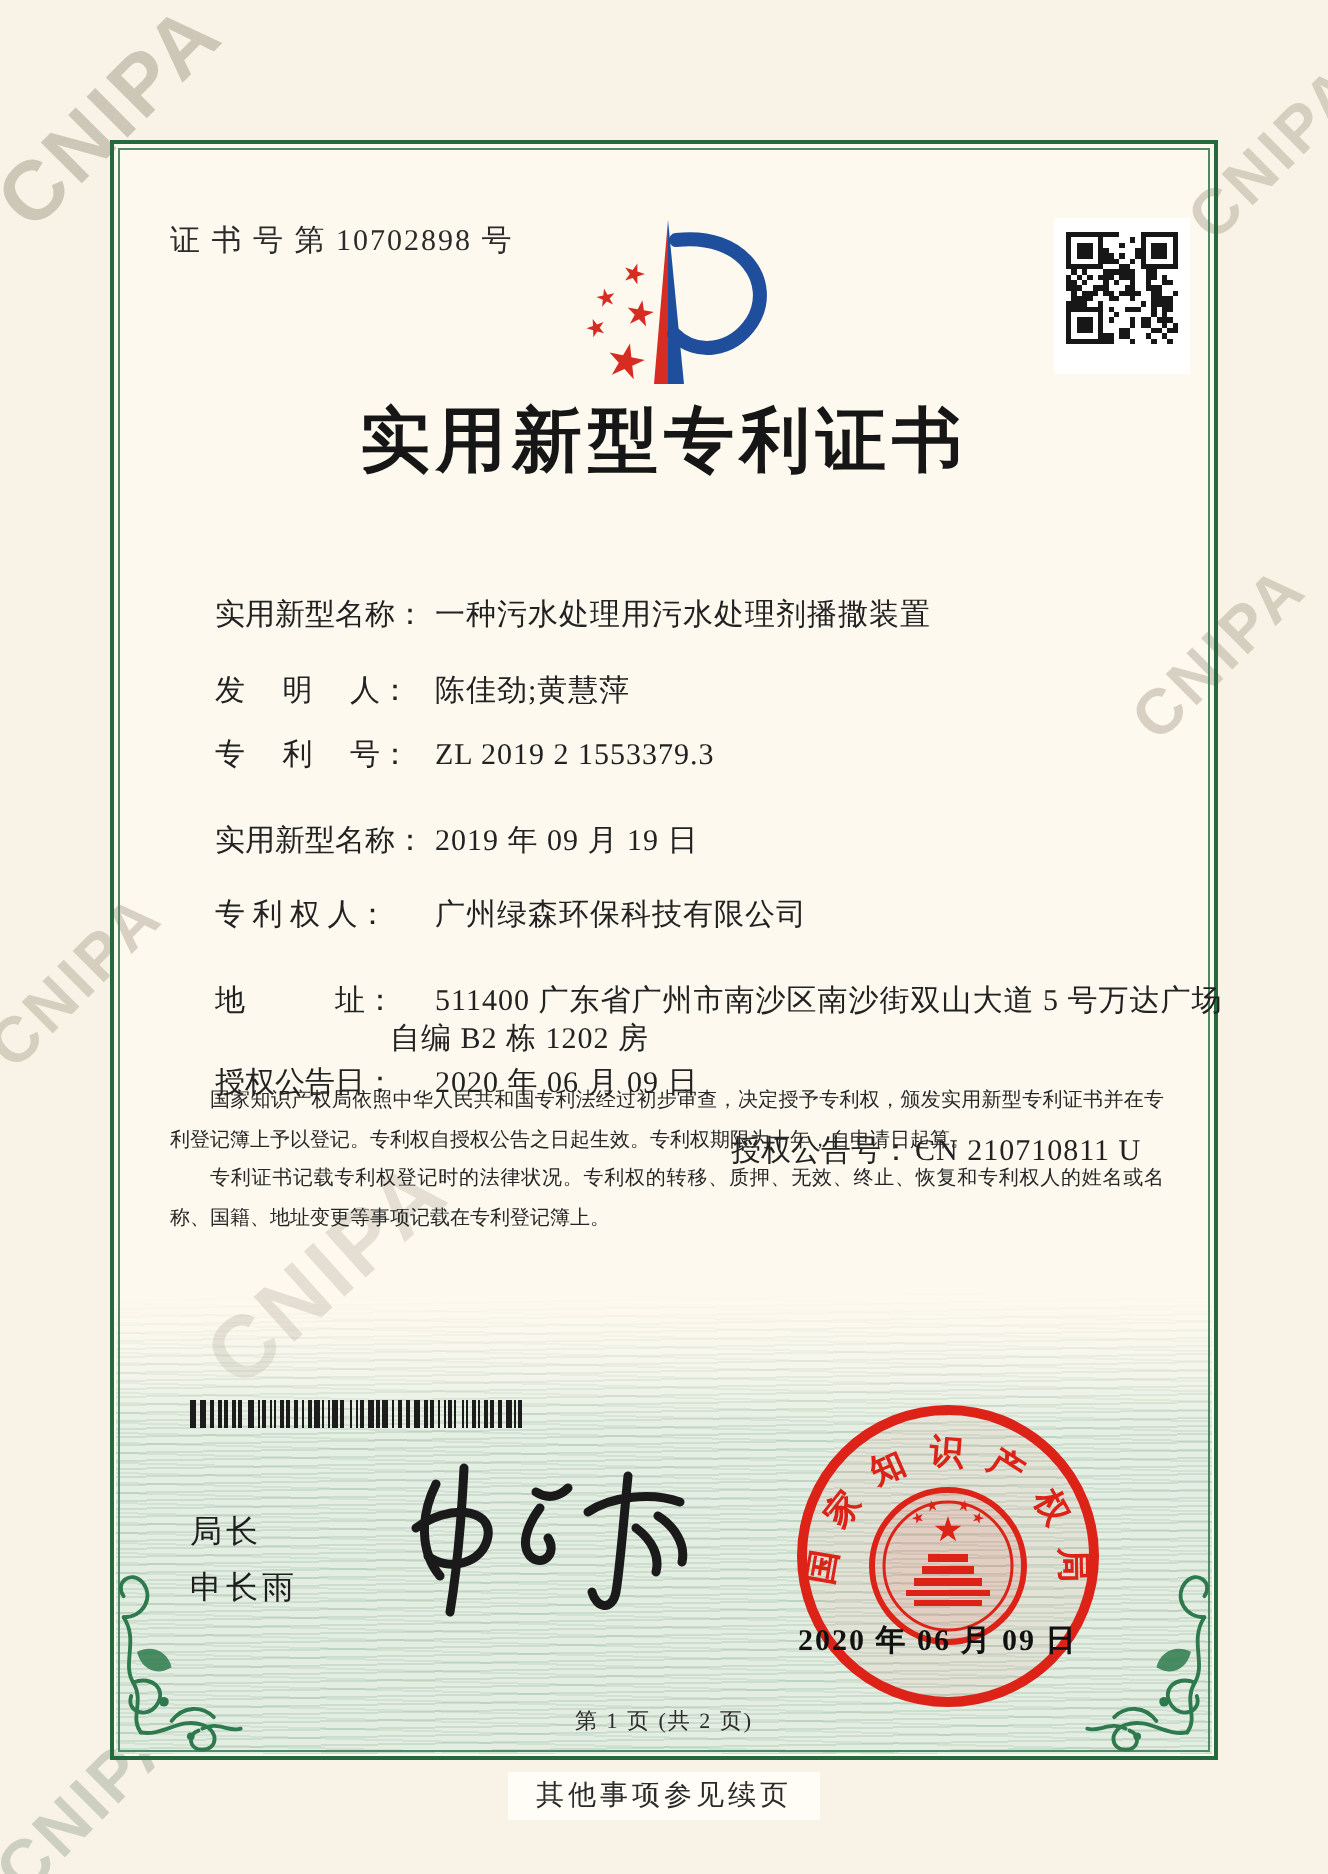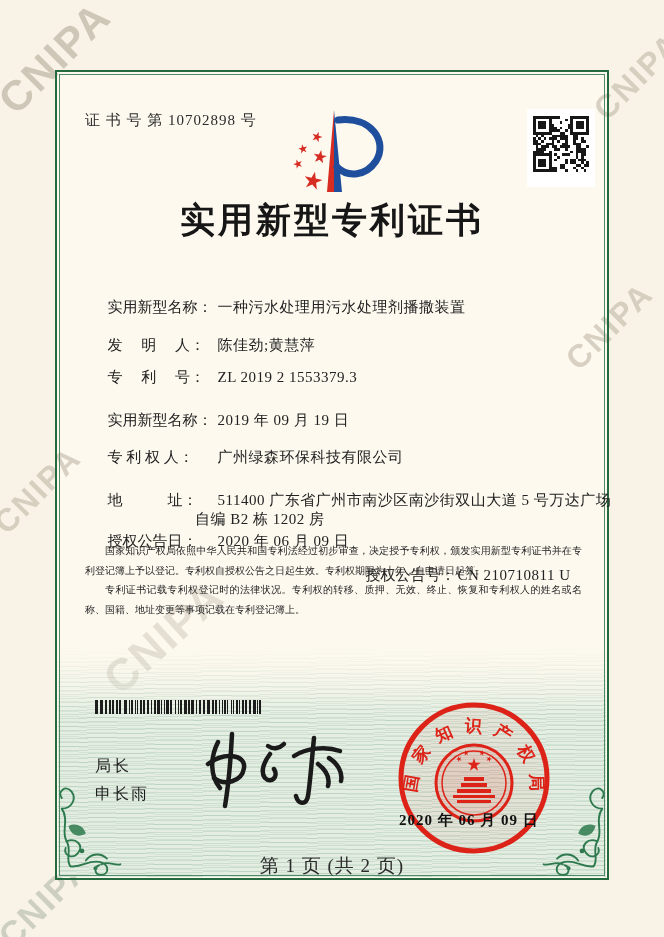--- a/index.html
+++ b/index.html
@@ -72,21 +72,21 @@
               letter-spacing:2px; }
   .director-title { top:756px; }
   .director-name  { top:784px; }
   .signature { position:absolute; left:198px; top:726px; z-index:4; }
   .seal { position:absolute; left:395px; top:699px; z-index:4; }
   .seal-date { position:absolute; left:399px; top:811px; z-index:5; font-size:15px;
                font-weight:bold; color:#111; letter-spacing:1px; white-space:pre; }
 
   
   .page-indicator { position:absolute; left:0; right:0; top:853px; z-index:3;
-                    text-align:center; font-size:19px; color:#2b2b2b; letter-spacing:1px; }
+                    text-align:center; font-size:11px; color:#2b2b2b; letter-spacing:1px; }
   .cont-note-wrap { position:absolute; left:0; right:0; top:886px; z-index:3; text-align:center; }
   .cont-note { display:inline-block; background:#fffdf6; padding:3px 14px;
                font-size:14px; color:#2b2b2b; letter-spacing:2px; }
 </style>
 </head>
 <body>
 
 <div class="page">
 
   <span class="wm wm-a">CNIPA</span>
@@ -452,14 +452,17 @@
       <rect x="69" y="78" width="20" height="4" fill="#dd2218"></rect>
       <rect x="66" y="84" width="26" height="4" fill="#dd2218"></rect>
       <rect x="62" y="90" width="34" height="4" fill="#dd2218"></rect>
       <rect x="58" y="96" width="42" height="3" fill="#dd2218"></rect>
       <rect x="62" y="101" width="34" height="3" fill="#dd2218"></rect>
     </g>
   </svg>
   <div class="seal-date">2020 年 06 月 09 日</div>
 
   <div class="page-indicator">第 1 页 (共 2 页)</div>
+  <div class="cont-note-wrap">
+    <span class="cont-note">其他事项参见续页</span>
+  </div>
 
 </div>
 
 </body></html>

